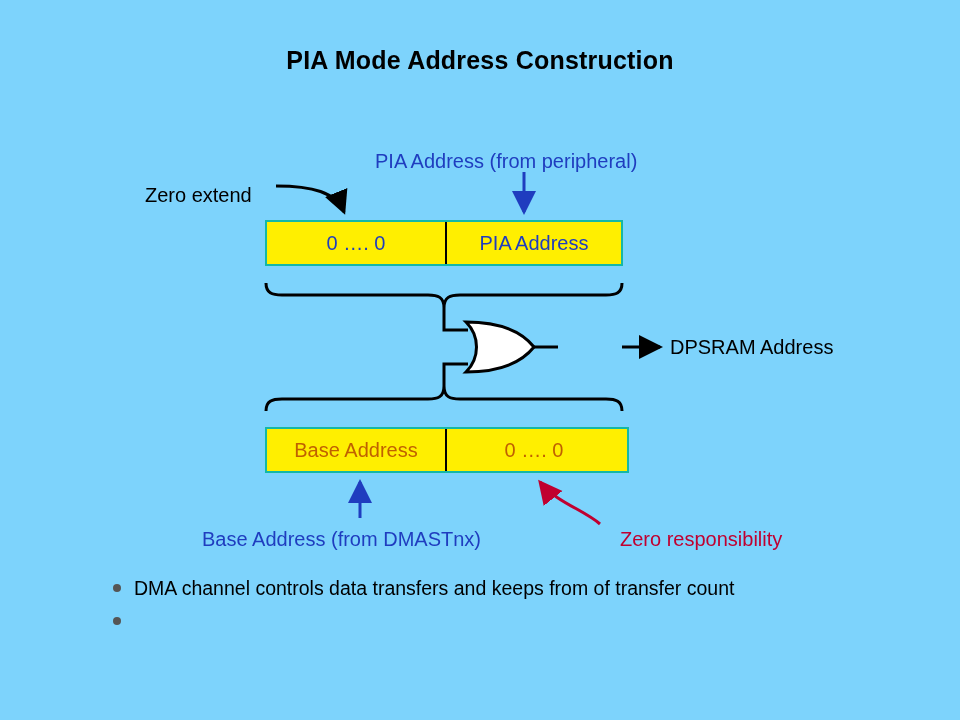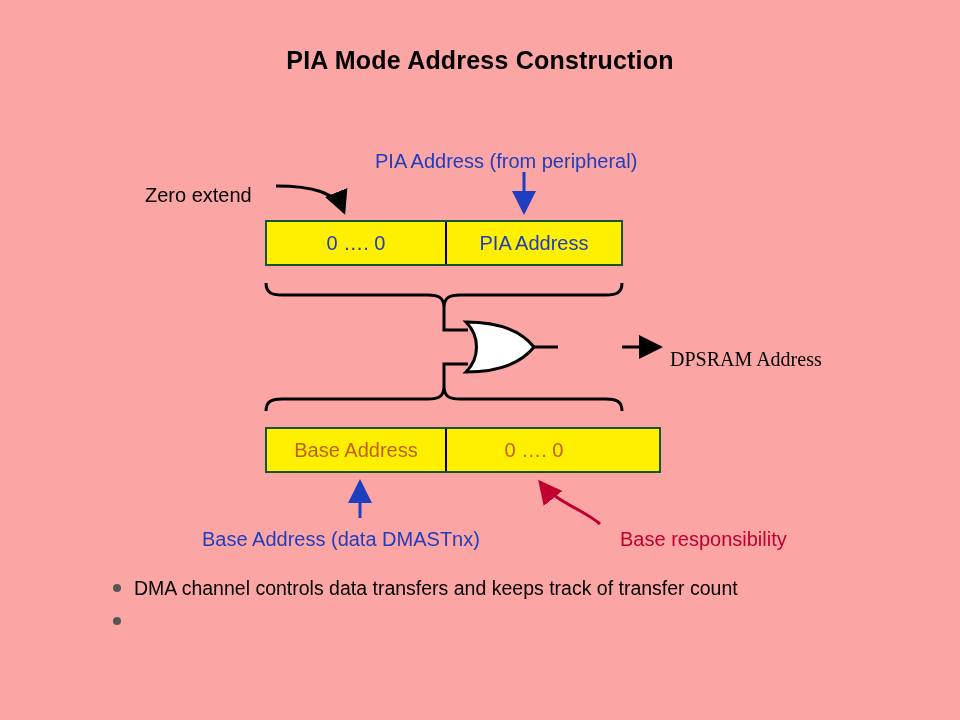--- a/index.html
+++ b/index.html
@@ -13,21 +13,21 @@
     position: relative;
     font-family: "Liberation Sans", sans-serif;
     overflow: hidden;
   }
 
   #slide {
     position: absolute;
     left: 0; top: 0;
     width: 960px;
     height: 720px;
-    background: #fca5a5;
+    background: #7dd3fc;
   }
 
   .title {
     position: absolute;
     left: 0;
     top: 46px;
     width: 960px;
     text-align: center;
     font-size: 25px;
     font-weight: bold;
@@ -50,57 +50,56 @@
   }
   .lbl-zero-extend {
     left: 145px;
     top: 176px;
     font-size: 20px;
     color: #000000;
     margin-top: 8px;
   }
   .lbl-dpsram {
     left: 670px;
-    top: 348px;
-    font-size: 20px;
-    color: #000000;
-    font-family: Liberation Serif, serif;
+    top: 336px;
+    font-size: 20px;
+    color: #000000;
   }
   .lbl-base-addr-from {
     left: 202px;
     top: 528px;
     font-size: 20px;
     color: #1f3dbf;
   }
   .lbl-user-resp {
     left: 620px;
     top: 528px;
     font-size: 20px;
     color: #c00030;
   }
 
   
   .bar {
     position: absolute;
     box-sizing: border-box;
-    border: 2px solid #14532d;
+    border: 2px solid #14b8a6;
     background: #ffef00;
     display: flex;
     align-items: flex-start;
   }
   .bar-top {
     left: 265px;
     top: 220px;
     width: 358px;
     height: 46px;
   }
   .bar-bottom {
     left: 265px;
     top: 427px;
-    width: 396px;
+    width: 364px;
     height: 46px;
   }
   .cell {
     box-sizing: border-box;
     display: flex;
     align-items: center;
     justify-content: center;
     font-size: 20px;
     height: 100%;
   }
@@ -162,22 +161,22 @@
 </head>
 <body>
 
 <div id="slide">
 
   <div class="title">PIA Mode Address Construction</div>
 
   <div class="lbl lbl-pia-addr-top">PIA Address (from peripheral)</div>
   <div class="lbl lbl-zero-extend">Zero extend</div>
   <div class="lbl lbl-dpsram">DPSRAM Address</div>
-  <div class="lbl lbl-base-addr-from">Base Address (data DMASTnx)</div>
-  <div class="lbl lbl-user-resp">Base responsibility</div>
+  <div class="lbl lbl-base-addr-from">Base Address (from DMASTnx)</div>
+  <div class="lbl lbl-user-resp">Zero responsibility</div>
 
   <div class="bar bar-top">
     <div class="cell cell-left-top">0 …. 0</div>
     <div class="cell cell-right-top">PIA Address</div>
   </div>
 
   <div class="bar bar-bottom">
     <div class="cell cell-left-bottom">Base Address</div>
     <div class="cell cell-right-bottom">0 …. 0</div>
   </div>
@@ -215,20 +214,20 @@
     <path d="M622,347 L660,347" fill="none" stroke="#000000" stroke-width="3" marker-end="url(#arrowBlack)"></path>
 
     <path d="M360,518 L360,482" fill="none" stroke="#1f3dbf" stroke-width="3" marker-end="url(#arrowBlue)"></path>
 
     <path d="M600,524 C584,510 556,502 540,482" fill="none" stroke="#c00030" stroke-width="3" marker-end="url(#arrowRed)"></path>
   </svg>
 
   <div class="bullets">
     <div class="bullet">
       <span class="bullet-dot"></span>
-      <span class="bullet-text">DMA channel controls data transfers and keeps track of transfer count</span>
+      <span class="bullet-text">DMA channel controls data transfers and keeps from of transfer count</span>
     </div>
     <div class="bullet">
       <span class="bullet-dot"></span>
     </div>
   </div>
 
 </div>
 
 </body></html>

